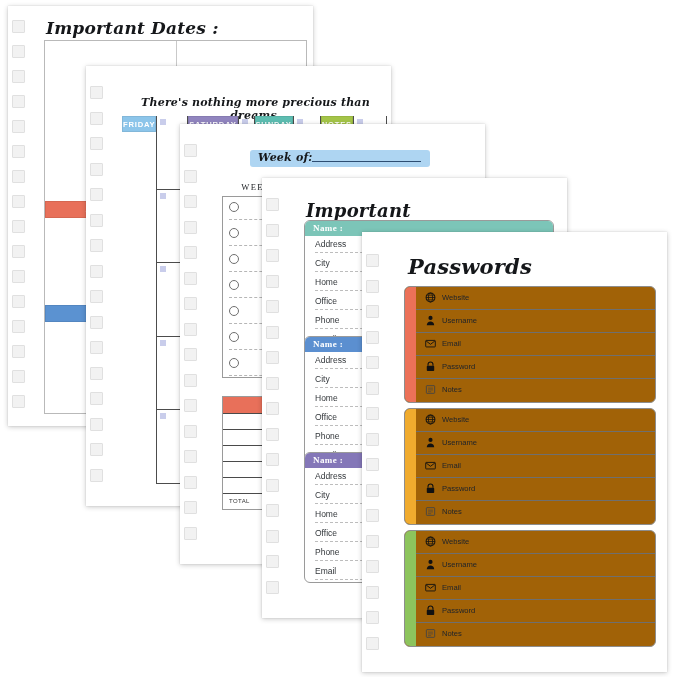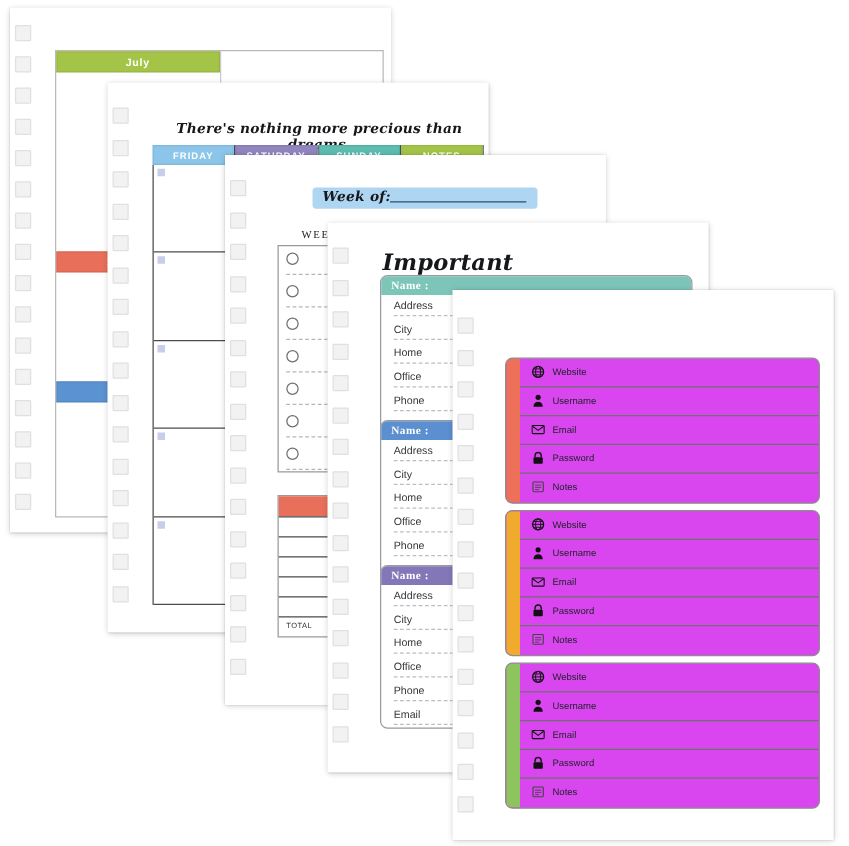--- a/index.html
+++ b/index.html
@@ -49,21 +49,21 @@
   #p1 .mbar{
     position:absolute;left:0;width:50%;height:17px;line-height:17px;
     color:#fff;font-size:8.5px;font-weight:bold;letter-spacing:.6px;
     text-align:center;box-sizing:border-box;border:1px solid rgba(0,0,0,.08);
   }
 
   
   #p2{left:86px;top:66px;width:305px;height:440px;}
   #p2 .quote{position:absolute;left:42px;right:8px;top:30px;text-align:center;font-size:11px;}
   #p2 .cal{position:absolute;left:36px;top:50px;right:4px;bottom:22px;display:flex;}
-  #p2 .col{flex:1;display:flex;flex-direction:column;border-right:1px solid #4c4c4c;}
+  #p2 .col{flex:1;display:flex;flex-direction:row;border-right:1px solid #4c4c4c;}
   #p2 .col:last-child{border-right:1px solid #4c4c4c;}
   #p2 .dhead{
     height:16px;line-height:16px;text-align:center;color:#fff;
     font-size:7.6px;font-weight:bold;letter-spacing:.8px;
     box-sizing:border-box;border:1px solid rgba(0,0,0,.07);
   }
   #p2 .cells{flex:1;display:flex;flex-direction:column;border-left:1px solid #4c4c4c;box-sizing:border-box;}
   #p2 .cell{flex:1;border-bottom:1px solid #4c4c4c;position:relative;box-sizing:border-box;}
   #p2 .cell:last-child{border-bottom:1px solid #4c4c4c;}
   #p2 .tick{position:absolute;left:3px;top:3px;width:6px;height:6px;background:#c9cdeb;}
@@ -104,21 +104,21 @@
                color:#fff;font-size:9px;font-weight:bold;padding-left:8px;
                font-family:"Liberation Serif", serif;letter-spacing:.4px;}
   #p4 .frow{position:relative;height:19px;}
   #p4 .frow .fl{position:absolute;left:10px;top:3px;font-size:8.5px;color:#33373b;}
   #p4 .frow .fd{position:absolute;left:10px;right:10px;bottom:2px;border-bottom:1px dashed #bdbdbd;}
 
   
   #p5{left:362px;top:232px;width:305px;height:440px;}
   #p5 .title{position:absolute;left:46px;top:22px;font-size:21px;}
   #p5 .pblock{position:absolute;left:42px;width:252px;
-              border:1px solid #8d8d8d;border-radius:6px;background:#d946ef;
+              border:1px solid #8d8d8d;border-radius:6px;background:#a16207;
               box-sizing:border-box;overflow:hidden;display:flex;}
   #p5 .stripe{width:11px;flex:0 0 11px;border-radius:4px 0 0 4px;}
   #p5 .prows{flex:1;}
   #p5 .prow{height:23px;border-bottom:1px solid #6f6f6f;position:relative;box-sizing:border-box;}
   #p5 .prow:last-child{border-bottom:none;}
   #p5 .prow .ic{position:absolute;left:9px;top:5px;width:11px;height:11px;
                 font-size:9px;line-height:11px;text-align:center;color:#111;}
   #p5 .prow .pl{position:absolute;left:26px;top:6px;font-size:7.6px;color:#20242a;}
   svg{display:block;}
 </style>
@@ -139,23 +139,23 @@
         <div class="hole" style="top: 189px; background: rgb(242, 242, 242); border-color: rgb(224, 224, 224);"></div>
         <div class="hole" style="top: 214px; background: rgb(242, 242, 242); border-color: rgb(224, 224, 224);"></div>
         <div class="hole" style="top: 239px; background: rgb(242, 242, 242); border-color: rgb(224, 224, 224);"></div>
         <div class="hole" style="top: 264px; background: rgb(242, 242, 242); border-color: rgb(224, 224, 224);"></div>
         <div class="hole" style="top: 289px; background: rgb(242, 242, 242); border-color: rgb(224, 224, 224);"></div>
         <div class="hole" style="top: 314px; background: rgb(242, 242, 242); border-color: rgb(224, 224, 224);"></div>
         <div class="hole" style="top: 339px; background: rgb(242, 242, 242); border-color: rgb(224, 224, 224);"></div>
         <div class="hole" style="top: 364px; background: rgb(242, 242, 242); border-color: rgb(224, 224, 224);"></div>
         <div class="hole" style="top: 389px; background: rgb(242, 242, 242); border-color: rgb(224, 224, 224);"></div>
       </div>
+    <div class="title script">Important Dates :</div>
     <div class="grid">
       <div class="gridmid"></div>
-      <div class="mhead l" style="background: rgb(164, 196, 72);">July</div>
       <div class="mbar" id="bar-sep" style="background: rgb(232, 112, 90); top: 160px;">September</div>
       <div class="mbar" id="bar-nov" style="background: rgb(91, 146, 209); top: 264px;">November</div>
     </div>
   </div>
 
   <div class="sheet" id="p2">
     <div class="rail" id="rail2">
         <div class="hole" style="top: 20px; background: rgb(242, 242, 242); border-color: rgb(224, 224, 224);"></div>
         <div class="hole" style="top: 45.5px; background: rgb(242, 242, 242); border-color: rgb(224, 224, 224);"></div>
         <div class="hole" style="top: 71px; background: rgb(242, 242, 242); border-color: rgb(224, 224, 224);"></div>
@@ -468,20 +468,21 @@
         <div class="hole" style="top: 200.5px; background: rgb(242, 242, 242); border-color: rgb(224, 224, 224);"></div>
         <div class="hole" style="top: 226px; background: rgb(242, 242, 242); border-color: rgb(224, 224, 224);"></div>
         <div class="hole" style="top: 251.5px; background: rgb(242, 242, 242); border-color: rgb(224, 224, 224);"></div>
         <div class="hole" style="top: 277px; background: rgb(242, 242, 242); border-color: rgb(224, 224, 224);"></div>
         <div class="hole" style="top: 302.5px; background: rgb(242, 242, 242); border-color: rgb(224, 224, 224);"></div>
         <div class="hole" style="top: 328px; background: rgb(242, 242, 242); border-color: rgb(224, 224, 224);"></div>
         <div class="hole" style="top: 353.5px; background: rgb(242, 242, 242); border-color: rgb(224, 224, 224);"></div>
         <div class="hole" style="top: 379px; background: rgb(242, 242, 242); border-color: rgb(224, 224, 224);"></div>
         <div class="hole" style="top: 404.5px; background: rgb(242, 242, 242); border-color: rgb(224, 224, 224);"></div>
       </div>
+    <div class="title script">Passwords</div>
   <div class="pblock" style="top: 54px;">
         <div class="stripe" style="background: rgb(236, 113, 88);"></div>
         <div class="prows">
           <div class="prow">
             <span class="ic">
               <svg viewBox="0 0 16 16" width="11" height="11">
                 <circle cx="8" cy="8" r="6.4" fill="none" stroke="#111" stroke-width="1.5"></circle>
                 <ellipse cx="8" cy="8" rx="3" ry="6.4" fill="none" stroke="#111" stroke-width="1.1"></ellipse>
                 <line x1="1.6" y1="8" x2="14.4" y2="8" stroke="#111" stroke-width="1.1"></line>
                 <line x1="2.6" y1="4.6" x2="13.4" y2="4.6" stroke="#111" stroke-width="1"></line>

